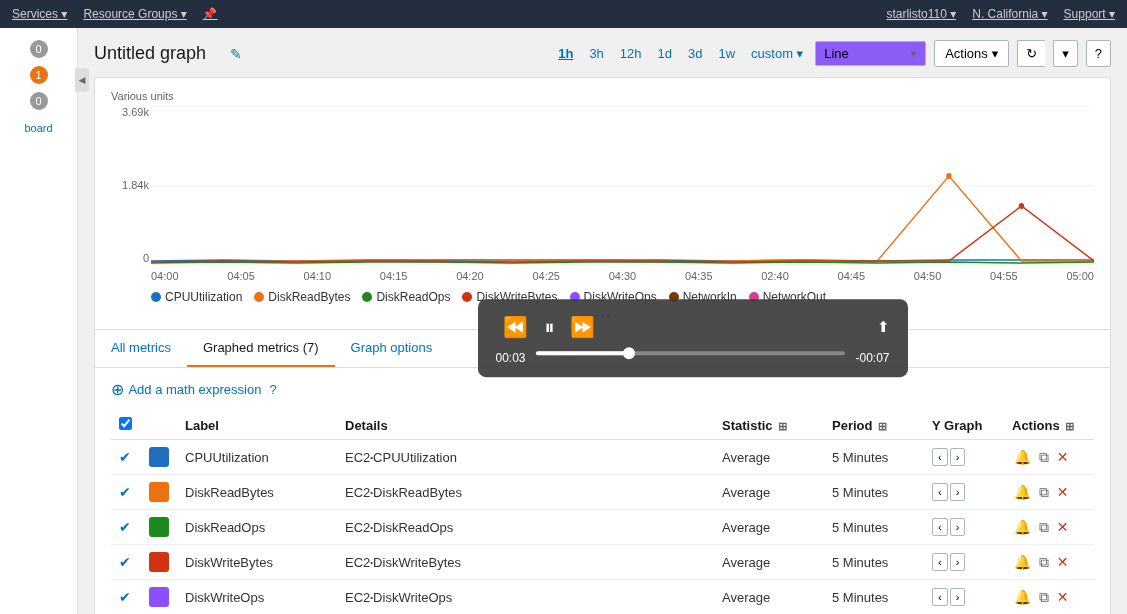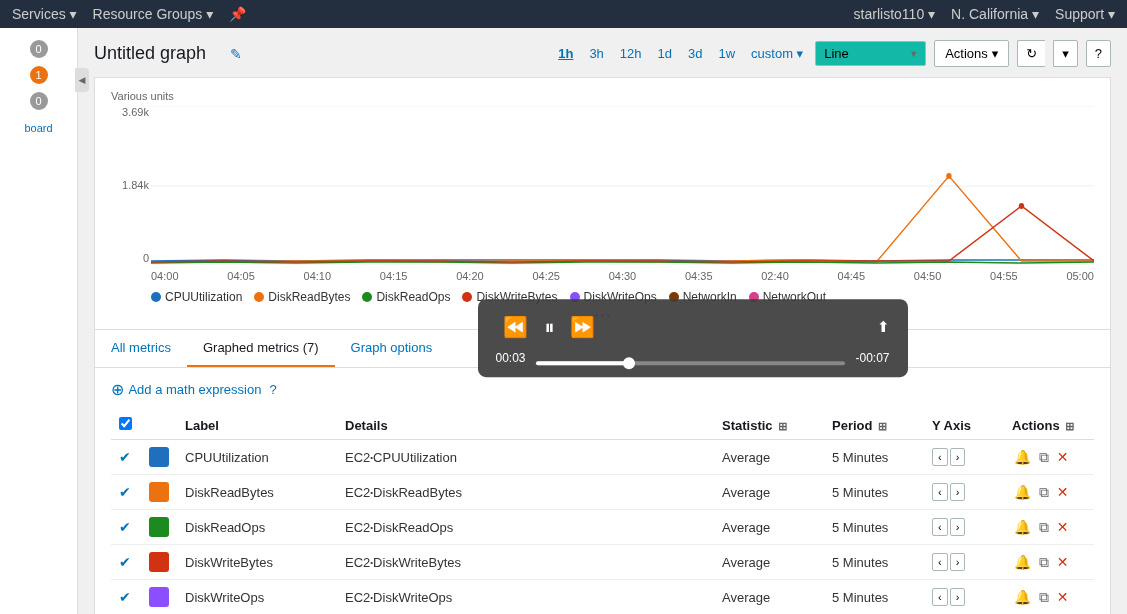--- a/index.html
+++ b/index.html
@@ -9,25 +9,26 @@
     .top-nav {
       background: #232f3e;
       height: 28px;
       display: flex;
       align-items: center;
       padding: 0 12px;
       gap: 16px;
     }
     .top-nav-item {
       color: #ccc;
-      font-size: 14px;
+      font-size: 12px;
       cursor: pointer;
       display: flex;
       align-items: center;
       gap: 3px;
+      text-decoration: underline;
     }
 
     .sidebar {
       position: fixed;
       left: 0;
       top: 28px;
       width: 78px;
       height: calc(100% - 28px);
       background: #fff;
       border-right: 1px solid #ddd;
@@ -112,21 +113,21 @@
     }
     .time-btn.active {
       font-weight: bold;
       color: #0073bb;
       text-decoration: underline;
     }
     .chart-type-select {
       border: 1px solid #aab7b8;
       border-radius: 2px;
       padding: 4px 24px 4px 8px;
-      background: #14b8a6;
+      background: #8b5cf6;
       font-size: 13px;
       cursor: pointer;
       appearance: none;
       -webkit-appearance: none;
       position: relative;
     }
     .select-wrapper {
       position: relative;
       display: inline-flex;
       align-items: center;
@@ -368,21 +369,21 @@
     }
     .video-share-btn {
       background: none;
       border: none;
       color: #fff;
       font-size: 16px;
       cursor: pointer;
     }
     .video-progress {
       display: flex;
-      align-items: flex-end;
+      align-items: flex-start;
       gap: 10px;
     }
     .video-time {
       color: #fff;
       font-size: 12px;
       white-space: nowrap;
     }
     .progress-bar-container {
       flex: 1;
       height: 4px;
@@ -563,21 +564,21 @@
             </th>
             <th class="col-color"></th>
             <th class="col-label">Label</th>
             <th class="col-details">Details</th>
             <th class="col-statistic">
               Statistic <span class="col-info-icon">⊞</span>
             </th>
             <th class="col-period">
               Period <span class="col-info-icon">⊞</span>
             </th>
-            <th class="col-yaxis">Y Axis</th>
+            <th class="col-yaxis">Y Graph</th>
             <th class="col-actions">
               Actions <span class="col-info-icon">⊞</span>
             </th>
           </tr>
         </thead>
         <tbody>
 
           <tr>
             <td class="col-check">
               <span class="check-icon">✔</span>

